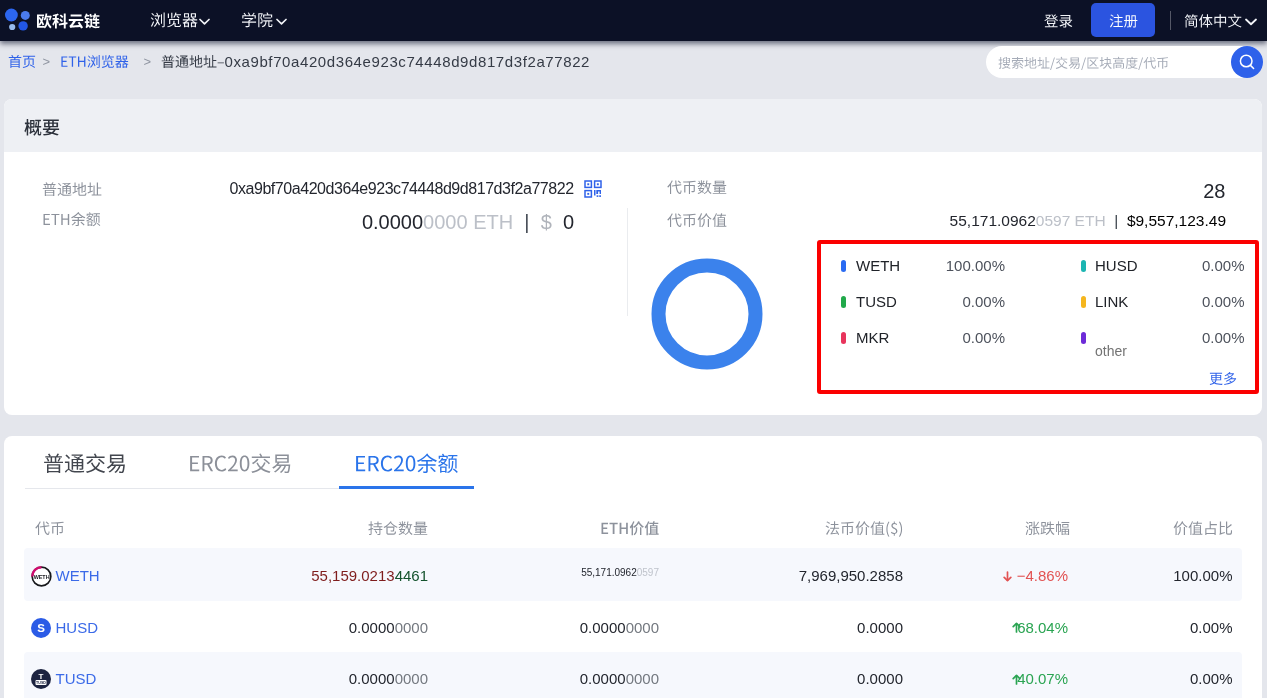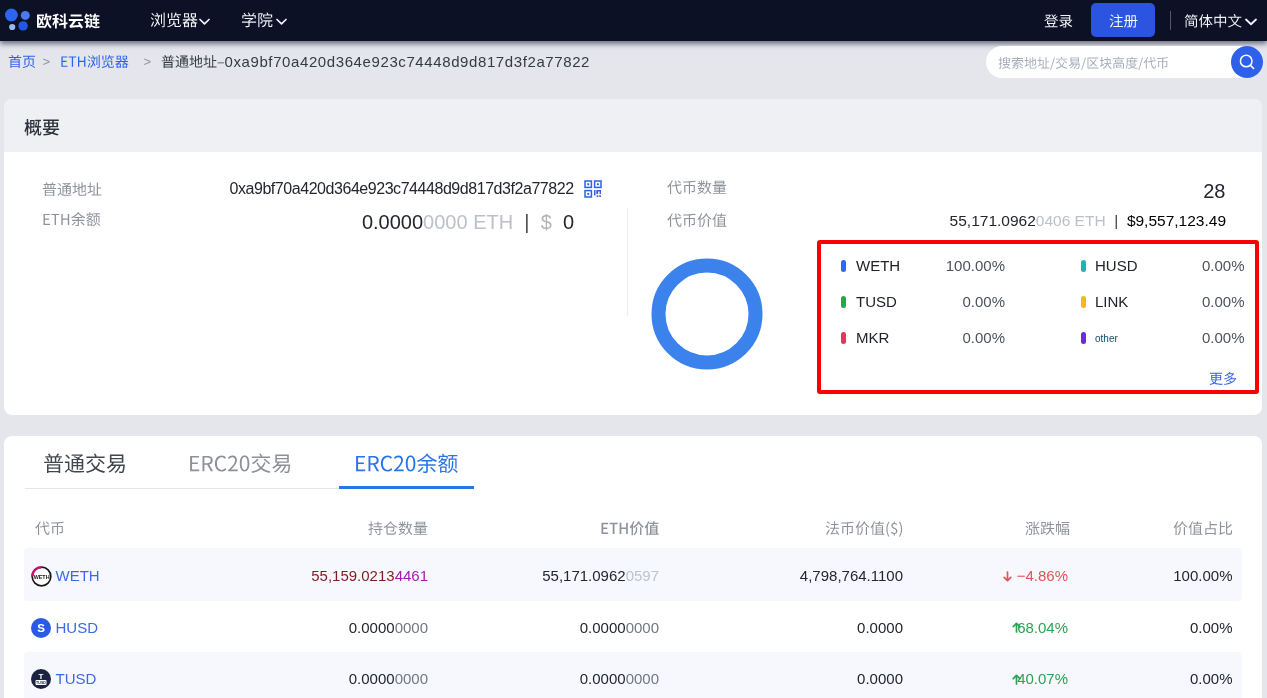--- a/index.html
+++ b/index.html
@@ -90,21 +90,21 @@
     <path fill="#8d929c" d="M1.5 0H8V-1.2H2.9V-5.2H7.1V-6.4H2.9V-9.8H7.8V-11H1.5Z M12.6 0H14V-9.8H17.4V-11H9.3V-9.8H12.6Z M19.3 0H20.7V-5.2H25.8V0H27.2V-11H25.8V-6.4H20.7V-11H19.3Z M38.4 -2.5C39.6 -1.6 41 -0.3 41.7 0.6L42.6 -0.1C41.9 -0.9 40.5 -2.2 39.4 -3.1ZM32.8 -3.1C32 -2 30.8 -0.8 29.6 -0.1C29.9 0.1 30.3 0.4 30.5 0.6C31.6 -0.2 33 -1.5 33.9 -2.7ZM36.3 -12.8C34.7 -10.6 31.8 -8.6 29.1 -7.5C29.4 -7.2 29.7 -6.9 29.9 -6.6C30.7 -6.9 31.5 -7.4 32.3 -7.9V-7H35.7V-5.1H30.2V-4H35.7V-0.2C35.7 0.1 35.6 0.1 35.4 0.1C35.1 0.1 34.3 0.1 33.4 0.1C33.6 0.4 33.8 0.9 33.8 1.2C35 1.2 35.8 1.2 36.2 1C36.7 0.8 36.9 0.5 36.9 -0.1V-4H42.4V-5.1H36.9V-7H40.1V-8H32.4C33.8 -8.9 35.1 -10 36.2 -11.2C38.1 -9.1 40.2 -7.8 42.6 -6.7C42.8 -7.1 43.1 -7.5 43.4 -7.7C40.9 -8.7 38.7 -10 36.9 -11.9L37.2 -12.3Z M54.1 -7.4C54.1 -2.7 53.9 -0.7 50.6 0.5C50.8 0.6 51.1 1 51.2 1.3C54.7 0 55 -2.4 55.1 -7.4ZM54.8 -1.3C55.8 -0.5 57.1 0.5 57.7 1.2L58.3 0.4C57.7 -0.3 56.4 -1.3 55.4 -1.9ZM51.7 -9.2V-2.1H52.7V-8.2H56.5V-2.1H57.5V-9.2H54.7C54.9 -9.6 55.1 -10.2 55.3 -10.7H58V-11.7H51.5V-10.7H54.2C54.1 -10.2 53.9 -9.6 53.7 -9.2ZM47 -12.3C47.1 -12 47.4 -11.5 47.6 -11.2H44.7V-8.9H45.6V-10.2H50.2V-8.9H51.2V-11.2H48.7C48.5 -11.6 48.2 -12.1 48 -12.6ZM45.6 -3.5V1.1H46.6V0.6H49.3V1.1H50.3V-3.5ZM46.6 -0.3V-2.6H49.3V-0.3ZM46 -6.2 47.1 -5.6C46.3 -5.1 45.3 -4.6 44.3 -4.3C44.5 -4 44.7 -3.5 44.8 -3.3C45.9 -3.7 47.1 -4.3 48.1 -5.1C49 -4.6 49.9 -4 50.5 -3.6L51.3 -4.4C50.7 -4.8 49.8 -5.3 48.8 -5.8C49.6 -6.5 50.2 -7.4 50.6 -8.3L50 -8.7L49.8 -8.7H47.5C47.7 -9 47.8 -9.3 48 -9.6L46.9 -9.7C46.5 -8.7 45.6 -7.5 44.3 -6.7C44.6 -6.5 44.9 -6.2 45 -6C45.8 -6.5 46.4 -7.1 46.9 -7.8H49.2C48.9 -7.2 48.4 -6.8 47.9 -6.3L46.7 -6.9Z"></path>
   </svg>
 <div style="position:absolute;right:693px;top:211.9px;font-size:20px;line-height:1;white-space:pre;"><span style="color:#23262e">0.0000</span><span style="color:#bcc0c8">0000 ETH</span><span style="color:#bcc0c8">  </span><span style="color:#454b55">|</span><span style="color:#bcc0c8">  </span><span style="color:#b0b4bb">$  </span><span style="color:#23262e">0</span></div>
 <svg style="position:absolute;left:667px;top:177.1px;" width="60" height="20.4" viewBox="0 -15.9 60 20.4">
     <path fill="#8d929c" d="M10.7 -11.7C11.6 -11 12.7 -9.9 13.2 -9.3L14 -9.9C13.5 -10.5 12.4 -11.6 11.5 -12.3ZM8.2 -12.4C8.3 -10.8 8.4 -9.3 8.5 -7.9L4.9 -7.5L5 -6.4L8.6 -6.8C9.2 -2.1 10.4 1 12.9 1.2C13.7 1.2 14.3 0.4 14.6 -2.1C14.4 -2.2 13.9 -2.5 13.7 -2.7C13.5 -1 13.3 -0.1 12.9 -0.1C11.2 -0.3 10.3 -3 9.8 -7L14.3 -7.6L14.2 -8.6L9.6 -8.1C9.5 -9.4 9.4 -10.9 9.3 -12.4ZM4.7 -12.4C3.7 -10.1 2 -7.8 0.3 -6.3C0.5 -6 0.9 -5.5 1 -5.2C1.7 -5.8 2.3 -6.6 3 -7.4V1.2H4.1V-9.1C4.8 -10 5.3 -11.1 5.8 -12.1Z M28.3 -12.2C25.4 -11.7 20.3 -11.4 16.1 -11.3C16.2 -11 16.3 -10.6 16.3 -10.3C18.1 -10.3 20 -10.3 21.9 -10.5V-8H17.2V-0.5H18.4V-6.9H21.9V1.2H23V-6.9H26.7V-2.1C26.7 -1.9 26.6 -1.8 26.4 -1.8C26.1 -1.8 25.2 -1.8 24.3 -1.8C24.4 -1.5 24.6 -1.1 24.7 -0.7C25.9 -0.7 26.7 -0.7 27.2 -0.9C27.7 -1.1 27.8 -1.5 27.8 -2.1V-8H23V-10.5C25.2 -10.7 27.2 -10.9 28.8 -11.1Z M36.6 -12.3C36.4 -11.7 35.9 -10.8 35.5 -10.3L36.3 -10C36.6 -10.5 37.2 -11.2 37.6 -11.9ZM31.3 -11.9C31.7 -11.3 32.1 -10.4 32.2 -9.9L33.1 -10.3C33 -10.8 32.6 -11.6 32.1 -12.2ZM36.1 -3.9C35.8 -3.1 35.3 -2.5 34.8 -1.9C34.2 -2.2 33.6 -2.5 33 -2.7C33.3 -3.1 33.5 -3.5 33.7 -3.9ZM31.6 -2.3C32.4 -2 33.2 -1.6 34 -1.2C33 -0.6 31.8 -0.1 30.6 0.2C30.8 0.4 31.1 0.8 31.2 1.1C32.5 0.7 33.8 0.1 34.9 -0.8C35.4 -0.4 35.8 -0.2 36.2 0.1L36.9 -0.6C36.6 -0.9 36.1 -1.2 35.6 -1.4C36.4 -2.3 37 -3.3 37.4 -4.6L36.8 -4.9L36.6 -4.8H34.2L34.5 -5.6L33.5 -5.8C33.4 -5.5 33.2 -5.2 33.1 -4.8H31.1V-3.9H32.6C32.3 -3.3 32 -2.7 31.6 -2.3ZM33.9 -12.6V-9.8H30.8V-8.9H33.5C32.8 -7.9 31.6 -7 30.6 -6.5C30.8 -6.3 31.1 -5.9 31.2 -5.7C32.1 -6.2 33.1 -7 33.9 -7.9V-6.1H34.9V-8.1C35.6 -7.6 36.5 -6.9 36.9 -6.5L37.5 -7.3C37.2 -7.6 35.9 -8.4 35.1 -8.9H38V-9.8H34.9V-12.6ZM39.4 -12.5C39.1 -9.8 38.4 -7.3 37.2 -5.7C37.5 -5.6 37.9 -5.2 38.1 -5.1C38.5 -5.6 38.8 -6.3 39.1 -7C39.4 -5.5 39.9 -4.2 40.4 -3C39.6 -1.6 38.4 -0.5 36.8 0.3C37 0.6 37.3 1 37.4 1.2C38.9 0.4 40.1 -0.6 41 -1.9C41.7 -0.7 42.6 0.4 43.8 1.1C44 0.8 44.3 0.4 44.6 0.2C43.3 -0.5 42.3 -1.6 41.6 -3C42.4 -4.5 42.9 -6.4 43.2 -8.6H44.2V-9.7H39.9C40.2 -10.5 40.3 -11.4 40.5 -12.3ZM42.1 -8.6C41.9 -6.9 41.5 -5.4 41 -4.1C40.4 -5.5 40 -7 39.7 -8.6Z M48.8 -10H56.2V-9.2H48.8ZM48.8 -11.4H56.2V-10.6H48.8ZM47.7 -12.1V-8.5H57.3V-12.1ZM45.8 -7.8V-7H59.2V-7.8ZM48.5 -4.1H51.9V-3.2H48.5ZM53 -4.1H56.7V-3.2H53ZM48.5 -5.6H51.9V-4.8H48.5ZM53 -5.6H56.7V-4.8H53ZM45.7 0V0.8H59.3V0H53V-0.9H58.1V-1.7H53V-2.5H57.8V-6.3H47.4V-2.5H51.9V-1.7H47V-0.9H51.9V0Z"></path>
   </svg>
 <div style="position:absolute;right:41.5px;top:180.9px;font-size:20px;color:#23262e;line-height:1;white-space:pre;">28</div>
 <svg style="position:absolute;left:667px;top:209.6px;" width="60" height="20.4" viewBox="0 -15.9 60 20.4">
     <path fill="#8d929c" d="M10.7 -11.7C11.6 -11 12.7 -9.9 13.2 -9.3L14 -9.9C13.5 -10.5 12.4 -11.6 11.5 -12.3ZM8.2 -12.4C8.3 -10.8 8.4 -9.3 8.5 -7.9L4.9 -7.5L5 -6.4L8.6 -6.8C9.2 -2.1 10.4 1 12.9 1.2C13.7 1.2 14.3 0.4 14.6 -2.1C14.4 -2.2 13.9 -2.5 13.7 -2.7C13.5 -1 13.3 -0.1 12.9 -0.1C11.2 -0.3 10.3 -3 9.8 -7L14.3 -7.6L14.2 -8.6L9.6 -8.1C9.5 -9.4 9.4 -10.9 9.3 -12.4ZM4.7 -12.4C3.7 -10.1 2 -7.8 0.3 -6.3C0.5 -6 0.9 -5.5 1 -5.2C1.7 -5.8 2.3 -6.6 3 -7.4V1.2H4.1V-9.1C4.8 -10 5.3 -11.1 5.8 -12.1Z M28.3 -12.2C25.4 -11.7 20.3 -11.4 16.1 -11.3C16.2 -11 16.3 -10.6 16.3 -10.3C18.1 -10.3 20 -10.3 21.9 -10.5V-8H17.2V-0.5H18.4V-6.9H21.9V1.2H23V-6.9H26.7V-2.1C26.7 -1.9 26.6 -1.8 26.4 -1.8C26.1 -1.8 25.2 -1.8 24.3 -1.8C24.4 -1.5 24.6 -1.1 24.7 -0.7C25.9 -0.7 26.7 -0.7 27.2 -0.9C27.7 -1.1 27.8 -1.5 27.8 -2.1V-8H23V-10.5C25.2 -10.7 27.2 -10.9 28.8 -11.1Z M40.8 -6.8V1.2H42V-6.8ZM36.6 -6.8V-4.7C36.6 -3.3 36.4 -1 34.3 0.5C34.5 0.7 34.9 1.1 35.1 1.3C37.5 -0.4 37.7 -3 37.7 -4.7V-6.8ZM39 -12.6C38.2 -10.7 36.5 -8.5 33.9 -7C34.1 -6.8 34.4 -6.3 34.6 -6.1C36.7 -7.3 38.2 -9 39.3 -10.7C40.5 -8.9 42.1 -7.2 43.8 -6.3C44 -6.6 44.3 -7 44.5 -7.2C42.8 -8.1 40.9 -9.9 39.8 -11.8L40.1 -12.4ZM34 -12.6C33.2 -10.3 31.9 -8.1 30.6 -6.6C30.8 -6.3 31.1 -5.8 31.2 -5.5C31.6 -6 32.1 -6.5 32.5 -7.1V1.2H33.6V-9C34.2 -10 34.7 -11.2 35.1 -12.3Z M54 -12.6C53.9 -12.2 53.9 -11.6 53.8 -11.1H49.9V-10.1H53.6C53.5 -9.6 53.4 -9.1 53.3 -8.7H50.7V-0.2H49.3V0.8H59.4V-0.2H58V-8.7H54.3C54.5 -9.1 54.6 -9.6 54.7 -10.1H58.9V-11.1H54.9L55.2 -12.5ZM51.8 -0.2V-1.5H57V-0.2ZM51.8 -5.7H57V-4.4H51.8ZM51.8 -6.5V-7.8H57V-6.5ZM51.8 -3.6H57V-2.3H51.8ZM49 -12.6C48.2 -10.3 46.9 -8.1 45.5 -6.6C45.7 -6.3 46 -5.7 46.1 -5.5C46.5 -6 47 -6.5 47.4 -7.1V1.2H48.4V-8.8C49 -9.9 49.6 -11.1 50 -12.3Z"></path>
   </svg>
-<div style="position:absolute;right:41px;top:212.9px;font-size:15.5px;line-height:1;white-space:pre;"><span style="color:#23262e">55,171.0962</span><span style="color:#bcc0c8">0406 ETH</span><span style="color:#bcc0c8">  </span><span style="color:#394049">|</span><span style="color:#bcc0c8">  </span><span style="color:#000000">$9,557,123.49</span></div>
+<div style="position:absolute;right:41px;top:212.9px;font-size:15.5px;line-height:1;white-space:pre;"><span style="color:#23262e">55,171.0962</span><span style="color:#bcc0c8">0597 ETH</span><span style="color:#bcc0c8">  </span><span style="color:#394049">|</span><span style="color:#bcc0c8">  </span><span style="color:#000000">$9,557,123.49</span></div>
 <div style="position:absolute;left:627px;top:208px;width:1px;height:108px;background:#eaecef;"></div>
 <svg style="position:absolute;left:651px;top:257.5px" width="112" height="112" viewBox="0 0 112 112">
     <circle cx="56" cy="56" r="48.5" fill="none" stroke="#3b82ec" stroke-width="14"></circle>
   </svg>
 <div style="position:absolute;left:817px;top:240px;width:442px;height:154px;border:4px solid #fb0000;border-radius:3px;box-sizing:border-box"></div>
 <div style="position:absolute;left:841px;top:259.8px;width:5px;height:12.2px;background:#2a6bf2;border-radius:2.5px;"></div>
 <div style="position:absolute;left:856px;top:258.3px;font-size:15px;color:#202329;line-height:1;white-space:pre;">WETH</div>
 <div style="position:absolute;right:262px;top:258.3px;font-size:15px;color:#4d525c;line-height:1;white-space:pre;">100.00%</div>
 <div style="position:absolute;left:1080.5px;top:259.8px;width:5px;height:12.2px;background:#1cb5b2;border-radius:2.5px;"></div>
 <div style="position:absolute;left:1095px;top:258.3px;font-size:15px;color:#202329;line-height:1;white-space:pre;">HUSD</div>
@@ -112,21 +112,21 @@
 <div style="position:absolute;left:841px;top:295.8px;width:5px;height:12.2px;background:#21a94a;border-radius:2.5px;"></div>
 <div style="position:absolute;left:856px;top:294.3px;font-size:15px;color:#202329;line-height:1;white-space:pre;">TUSD</div>
 <div style="position:absolute;right:262px;top:294.3px;font-size:15px;color:#4d525c;line-height:1;white-space:pre;">0.00%</div>
 <div style="position:absolute;left:1080.5px;top:295.8px;width:5px;height:12.2px;background:#f5b61e;border-radius:2.5px;"></div>
 <div style="position:absolute;left:1095px;top:294.3px;font-size:15px;color:#202329;line-height:1;white-space:pre;">LINK</div>
 <div style="position:absolute;right:22.5px;top:294.3px;font-size:15px;color:#4d525c;line-height:1;white-space:pre;">0.00%</div>
 <div style="position:absolute;left:841px;top:331.8px;width:5px;height:12.2px;background:#e8345c;border-radius:2.5px;"></div>
 <div style="position:absolute;left:856px;top:330.3px;font-size:15px;color:#202329;line-height:1;white-space:pre;">MKR</div>
 <div style="position:absolute;right:262px;top:330.3px;font-size:15px;color:#4d525c;line-height:1;white-space:pre;">0.00%</div>
 <div style="position:absolute;left:1080.5px;top:331.8px;width:5px;height:12.2px;background:#6d2bd8;border-radius:2.5px;"></div>
-<div style="position:absolute;left:1095px;top:334px;font-size:10px;color:#0c4a6e;line-height:1;white-space:pre;">other</div>
+<div style="position:absolute;left:1095px;top:344px;font-size:14px;color:#737373;line-height:1;white-space:pre;">other</div>
 <div style="position:absolute;right:22.5px;top:330.3px;font-size:15px;color:#4d525c;line-height:1;white-space:pre;">0.00%</div>
 <svg style="position:absolute;right:30px;top:369.2px;" width="28" height="19" viewBox="0 -14.8 28 19">
     <path fill="#2f62e9" d="M3.5 -3.3 2.6 -3C3.1 -2.2 3.7 -1.5 4.4 -1C3.5 -0.5 2.3 -0.1 0.7 0.2C0.9 0.4 1.2 0.9 1.3 1.1C3.1 0.7 4.4 0.2 5.3 -0.4C7.3 0.6 9.9 1 13.1 1.1C13.2 0.7 13.4 0.3 13.6 0C10.4 0 8 -0.3 6.2 -1.1C6.9 -1.8 7.3 -2.6 7.5 -3.5H12.2V-8.9H7.6V-10.1H13.1V-11H0.9V-10.1H6.5V-8.9H2.2V-3.5H6.4C6.2 -2.8 5.9 -2.2 5.2 -1.6C4.6 -2 4 -2.6 3.5 -3.3ZM3.2 -5.8H6.5V-5.2C6.5 -4.9 6.5 -4.6 6.5 -4.3H3.2ZM7.6 -4.3C7.6 -4.6 7.6 -4.9 7.6 -5.2V-5.8H11.2V-4.3ZM3.2 -8H6.5V-6.6H3.2ZM7.6 -8H11.2V-6.6H7.6Z M20.4 -11.8C19.5 -10.6 17.8 -9.3 15.6 -8.3C15.8 -8.1 16.1 -7.8 16.3 -7.6C17.6 -8.2 18.6 -8.8 19.6 -9.6H23.5C22.8 -8.7 21.8 -8 20.7 -7.3C20.2 -7.8 19.5 -8.2 18.9 -8.6L18.2 -8C18.7 -7.7 19.3 -7.3 19.8 -6.8C18.3 -6.1 16.7 -5.6 15.1 -5.3C15.3 -5.1 15.5 -4.7 15.6 -4.4C19.2 -5.2 23.4 -7 25.1 -10.2L24.5 -10.6L24.3 -10.5H20.6C21 -10.9 21.3 -11.2 21.5 -11.5ZM22.7 -6.9C21.7 -5.5 19.6 -4 16.8 -2.9C17 -2.7 17.3 -2.4 17.5 -2.1C19.2 -2.8 20.7 -3.7 21.8 -4.6H25.7C25 -3.6 24 -2.7 22.7 -2C22.2 -2.5 21.6 -3 21 -3.4L20.1 -2.9C20.7 -2.5 21.3 -1.9 21.8 -1.5C19.8 -0.6 17.4 -0.1 15.1 0.1C15.2 0.4 15.4 0.9 15.5 1.1C20.5 0.6 25.3 -1.1 27.2 -5.2L26.5 -5.7L26.3 -5.6H22.9C23.2 -6 23.5 -6.3 23.8 -6.7Z"></path>
   </svg>
 <div style="position:absolute;left:4px;top:436px;width:1258px;height:262px;background:#ffffff;border-radius:8px 8px 0 0;overflow:hidden">
 </div>
 <svg style="position:absolute;left:43px;top:449.2px;" width="84" height="28.6" viewBox="0 -22.3 84 28.6">
     <path fill="#42464e" d="M3.2 -13C3.9 -12.1 4.6 -10.7 4.9 -9.8L6.2 -10.4C6 -11.3 5.3 -12.6 4.5 -13.5ZM16.3 -13.6C15.9 -12.6 15.1 -11.2 14.6 -10.3L15.8 -9.8C16.4 -10.7 17.1 -11.9 17.7 -13.1ZM14.5 -17.7C14.2 -16.9 13.5 -15.9 13 -15.1H6.9L7.8 -15.5C7.5 -16.1 6.9 -17 6.3 -17.7L4.9 -17.1C5.4 -16.5 6 -15.7 6.3 -15.1H2.3V-13.8H7.6V-9.6H1.1V-8.3H20V-9.6H13.3V-13.8H18.9V-15.1H14.7C15.2 -15.7 15.6 -16.5 16.1 -17.2ZM9.1 -13.8H11.8V-9.6H9.1ZM5.5 -2.5H15.6V-0.3H5.5ZM5.5 -3.7V-5.8H15.6V-3.7ZM4 -7V1.7H5.5V0.9H15.6V1.6H17.2V-7Z M22.4 -15.9C23.6 -14.8 25.2 -13.3 25.9 -12.3L27.1 -13.3C26.3 -14.3 24.7 -15.8 23.5 -16.8ZM26.4 -9.8H21.9V-8.3H24.9V-2.3C23.9 -1.9 22.9 -1 21.8 0.2L22.8 1.5C23.9 0 24.9 -1.2 25.6 -1.2C26.1 -1.2 26.8 -0.5 27.7 0.1C29.1 0.9 30.9 1.2 33.5 1.2C35.8 1.2 39.4 1.1 40.9 1C40.9 0.6 41.2 -0.1 41.3 -0.5C39.2 -0.3 36 -0.2 33.5 -0.2C31.2 -0.2 29.4 -0.3 28 -1.2C27.3 -1.7 26.8 -2 26.4 -2.3ZM28.6 -16.9V-15.6H37.5C36.7 -15 35.6 -14.3 34.5 -13.8C33.5 -14.3 32.4 -14.7 31.5 -15.1L30.5 -14.2C31.8 -13.7 33.3 -13 34.6 -12.4H28.6V-1.5H30.1V-5H33.7V-1.6H35.1V-5H38.7V-3.1C38.7 -2.8 38.7 -2.7 38.4 -2.7C38.1 -2.7 37.3 -2.7 36.2 -2.7C36.4 -2.4 36.6 -1.8 36.7 -1.4C38.1 -1.4 39 -1.4 39.5 -1.7C40.1 -1.9 40.3 -2.3 40.3 -3.1V-12.4H37.5C37.1 -12.6 36.6 -12.9 36 -13.2C37.5 -14 39.1 -15.1 40.3 -16.2L39.3 -16.9L39 -16.9ZM38.7 -11.2V-9.3H35.1V-11.2ZM30.1 -8.1H33.7V-6.2H30.1ZM30.1 -9.3V-11.2H33.7V-9.3ZM38.7 -8.1V-6.2H35.1V-8.1Z M48.7 -12.5C47.4 -10.9 45.3 -9.3 43.5 -8.2C43.8 -8 44.4 -7.4 44.7 -7.1C46.5 -8.3 48.8 -10.1 50.2 -11.9ZM55 -11.7C56.9 -10.3 59.3 -8.3 60.3 -7L61.7 -8C60.5 -9.3 58.1 -11.3 56.2 -12.6ZM49.4 -8.9 48 -8.4C48.8 -6.4 50 -4.6 51.4 -3.2C49.2 -1.5 46.4 -0.4 43 0.3C43.3 0.7 43.8 1.3 44 1.7C47.3 0.9 50.3 -0.3 52.6 -2.1C54.8 -0.3 57.6 0.9 61.1 1.6C61.3 1.1 61.8 0.5 62.1 0.1C58.7 -0.4 55.9 -1.6 53.7 -3.2C55.2 -4.6 56.4 -6.4 57.3 -8.5L55.7 -9C55 -7 53.9 -5.5 52.6 -4.2C51.2 -5.5 50.1 -7.1 49.4 -8.9ZM50.8 -17.3C51.3 -16.5 51.9 -15.5 52.2 -14.7H43.4V-13.2H61.6V-14.7H52.9L53.8 -15.1C53.5 -15.8 52.8 -17 52.3 -17.8Z M68.5 -12H78.8V-9.9H68.5ZM68.5 -15.4H78.8V-13.3H68.5ZM66.9 -16.7V-8.6H69.2C67.9 -6.7 65.9 -4.9 63.8 -3.8C64.2 -3.5 64.8 -2.9 65.1 -2.6C66.2 -3.4 67.4 -4.3 68.5 -5.4H71.4C70 -3.2 67.9 -1.2 65.6 0.1C66 0.4 66.5 0.9 66.8 1.3C69.2 -0.3 71.6 -2.7 73.1 -5.4H76C75 -2.9 73.4 -0.7 71.4 0.8C71.8 1 72.4 1.5 72.7 1.8C74.7 0.1 76.5 -2.4 77.6 -5.4H80.2C79.8 -1.8 79.5 -0.3 79 0.1C78.8 0.4 78.6 0.4 78.2 0.4C77.9 0.4 76.9 0.4 75.9 0.3C76.1 0.7 76.3 1.3 76.3 1.7C77.3 1.7 78.4 1.7 78.9 1.7C79.5 1.6 79.9 1.5 80.3 1.1C81 0.4 81.4 -1.4 81.8 -6.1C81.8 -6.3 81.9 -6.8 81.9 -6.8H69.8C70.2 -7.4 70.7 -8 71.1 -8.6H80.4V-16.7Z"></path>
   </svg>
 <svg style="position:absolute;left:188px;top:449.2px;" width="104.4" height="28.6" viewBox="0 -22.3 104.4 28.6">
@@ -166,23 +166,23 @@
 <circle cx="10" cy="10" r="10" fill="#2b5be6"></circle>
 <text x="10" y="14.2" font-family="Liberation Sans" font-size="11.5" font-weight="bold" fill="#ffffff" text-anchor="middle">S</text>
   </svg>
 <svg style="position:absolute;left:31px;top:669px" width="20" height="20" viewBox="0 0 20 20">
 <circle cx="10" cy="10" r="10" fill="#1c2340"></circle>
 <text x="10" y="9.5" font-family="Liberation Sans" font-size="8" font-weight="bold" fill="#ffffff" text-anchor="middle">T</text>
 <rect x="4.5" y="11" width="11" height="5" rx="1" fill="#ffffff"></rect>
 <text x="10" y="15" font-family="Liberation Sans" font-size="3.6" font-weight="bold" fill="#1c2340" text-anchor="middle">TUSD</text>
   </svg>
 <div style="position:absolute;left:55.5px;top:568.3px;font-size:15px;color:#3b6ae8;line-height:1;white-space:pre;">WETH</div>
-<div style="position:absolute;right:839px;top:568.3px;font-size:15px;line-height:1;white-space:pre;"><span style="color:#7f1d1d">55,159.0213</span><span style="color:#a21caf">4461</span></div>
-<div style="position:absolute;right:608px;top:568.3px;font-size:15px;line-height:1;white-space:pre;"><span style="color:#23262e">55,171.0962</span><span style="color:#bfc3cb">0597</span></div>
-<div style="position:absolute;right:364px;top:568.3px;font-size:15px;color:#23262e;line-height:1;white-space:pre;">4,798,764.1100</div>
+<div style="position:absolute;right:839px;top:568.3px;font-size:15px;line-height:1;white-space:pre;"><span style="color:#7f1d1d">55,159.0213</span><span style="color:#14532d">4461</span></div>
+<div style="position:absolute;right:608px;top:568.3px;font-size:10px;line-height:1;white-space:pre;"><span style="color:#23262e">55,171.0962</span><span style="color:#bfc3cb">0597</span></div>
+<div style="position:absolute;right:364px;top:568.3px;font-size:15px;color:#23262e;line-height:1;white-space:pre;">7,969,950.2858</div>
 <div style="position:absolute;right:199px;top:568.3px;font-size:15px;color:#e25353;line-height:1;white-space:pre;text-align:right;">−4.86%</div>
 <svg style="position:absolute;left:1002.5px;top:570.8px" width="9" height="11" viewBox="0 0 9 11">
     <g fill="none" stroke="#e25353" stroke-width="1.7" stroke-linecap="round" stroke-linejoin="round">
       <line x1="4.5" y1="1" x2="4.5" y2="9.2"></line>
       <polyline points="1.2,6.4 4.5,9.7 7.8,6.4"></polyline>
     </g>
   </svg>
 <div style="position:absolute;right:34.5px;top:568.3px;font-size:15px;color:#23262e;line-height:1;white-space:pre;">100.00%</div>
 <div style="position:absolute;left:55.5px;top:619.8px;font-size:15px;color:#3b6ae8;line-height:1;white-space:pre;">HUSD</div>
 <div style="position:absolute;right:839px;top:619.8px;font-size:15px;line-height:1;white-space:pre;"><span style="color:#23262e">0.0000</span><span style="color:#73787f">0000</span></div>

